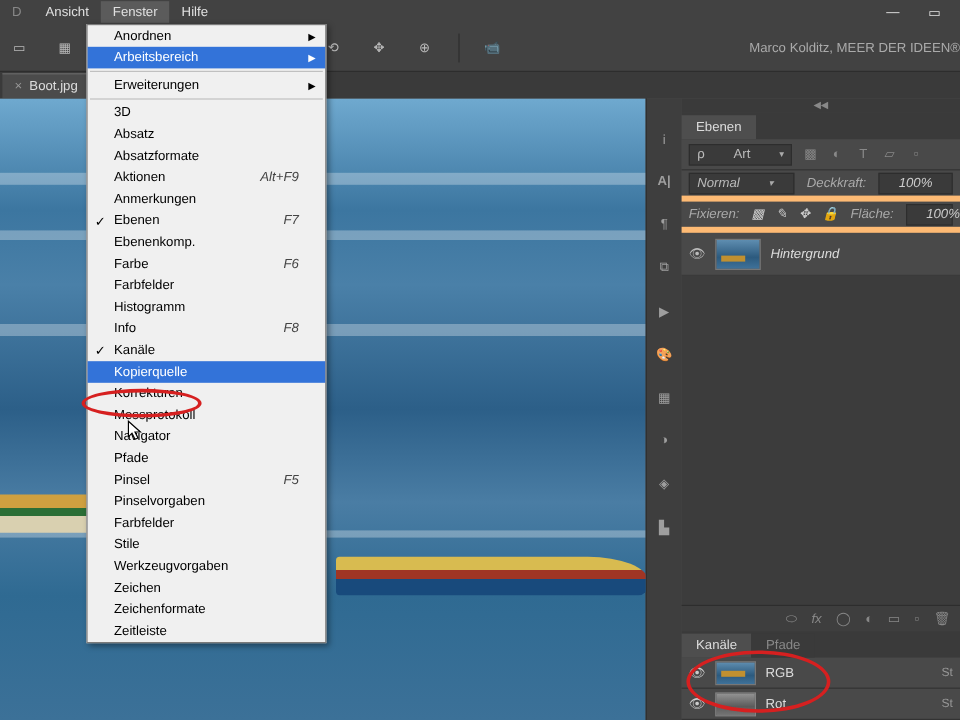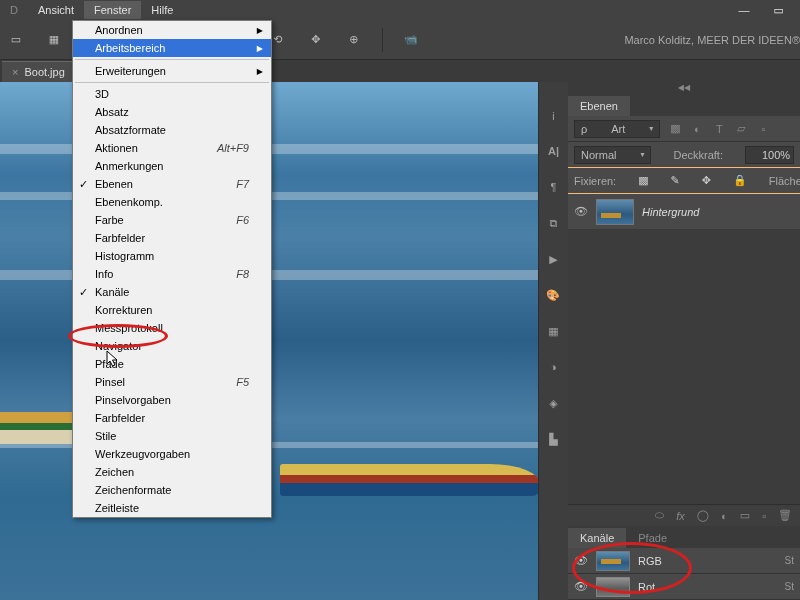--- a/index.html
+++ b/index.html
@@ -54,21 +54,21 @@
   
   .panels { width: 232px; background: #494949; display: flex; flex-direction: column; }
   .collapse-arrows { height: 12px; background: #3a3a3a; text-align: center; color: #888; font-size: 8px; line-height: 12px; }
   .panel-tabs { height: 22px; background: #3a3a3a; display: flex; align-items: flex-end; }
   .panel-tab { padding: 4px 12px; background: #4e4e4e; color: #ddd; }
   .panel-tab.inactive { background: #3a3a3a; color: #888; }
   .panel-toolbar { height: 26px; display: flex; align-items: center; padding: 0 6px; gap: 8px; border-bottom: 1px solid #333; }
   .panel-toolbar .sel, .panel-row .sel { background: #3a3a3a; border: 1px solid #2d2d2d; padding: 2px 6px; color: #bbb; display: flex; align-items: center; gap: 24px; }
   .panel-toolbar .sel .caret, .panel-row .sel .caret { font-size: 8px; color: #aaa; }
   .panel-toolbar .ti { color: #888; width: 14px; text-align: center; }
-  .panel-row { height: 26px; display: flex; align-items: center; padding: 0 6px; gap: 22px; border-bottom: 1px solid #fdba74; font-size: 10px; }
+  .panel-row { height: 26px; display: flex; align-items: center; padding: 0 6px; gap: 10px; border-bottom: 5px solid #fdba74; font-size: 10px; font-style: italic; }
   .panel-row .label { color: #aaa; }
   .panel-row .val { background: #3a3a3a; padding: 2px 16px; color: #ccc; min-width: 30px; text-align: right; border: 1px solid #2d2d2d; }
   .layer-list { flex: 0 0 auto; }
   .layer { display: flex; align-items: center; height: 36px; padding: 4px 6px; gap: 8px; border-bottom: 1px solid #3a3a3a; }
   .layer .eye { width: 14px; color: #bbb; }
   .thumb { width: 38px; height: 26px; border: 1px solid #777; background: linear-gradient(180deg,#5e8db0 0%, #2c5a7e 60%, #3f729a 100%); position: relative; }
   .thumb.boatthumb::after { content: ''; position: absolute; bottom: 6px; left: 4px; width: 20px; height: 5px; background: #c09030; }
   .layer .name { color: #ddd; font-style: italic; }
   .spacer { flex: 1; background: #3c3c3c; }
   .panel-footer { height: 22px; background: #3e3e3e; border-top: 1px solid #2d2d2d; display: flex; align-items: center; justify-content: flex-end; gap: 12px; padding-right: 8px; color: #888; }
@@ -267,20 +267,23 @@
       <span>Histogramm</span>
     </div>
     <div class="mitem">
       <span>Info</span>
       <span class="shortcut">F8</span>
     </div>
     <div class="mitem">
       <span class="check">✓</span>
       <span>Kanäle</span>
     </div>
+    <div class="mitem highlight">
+      <span>Kopierquelle</span>
+    </div>
     <div class="mitem">
       <span>Korrekturen</span>
     </div>
     <div class="mitem">
       <span>Messprotokoll</span>
     </div>
     <div class="mitem">
       <span>Navigator</span>
     </div>
     <div class="mitem">

